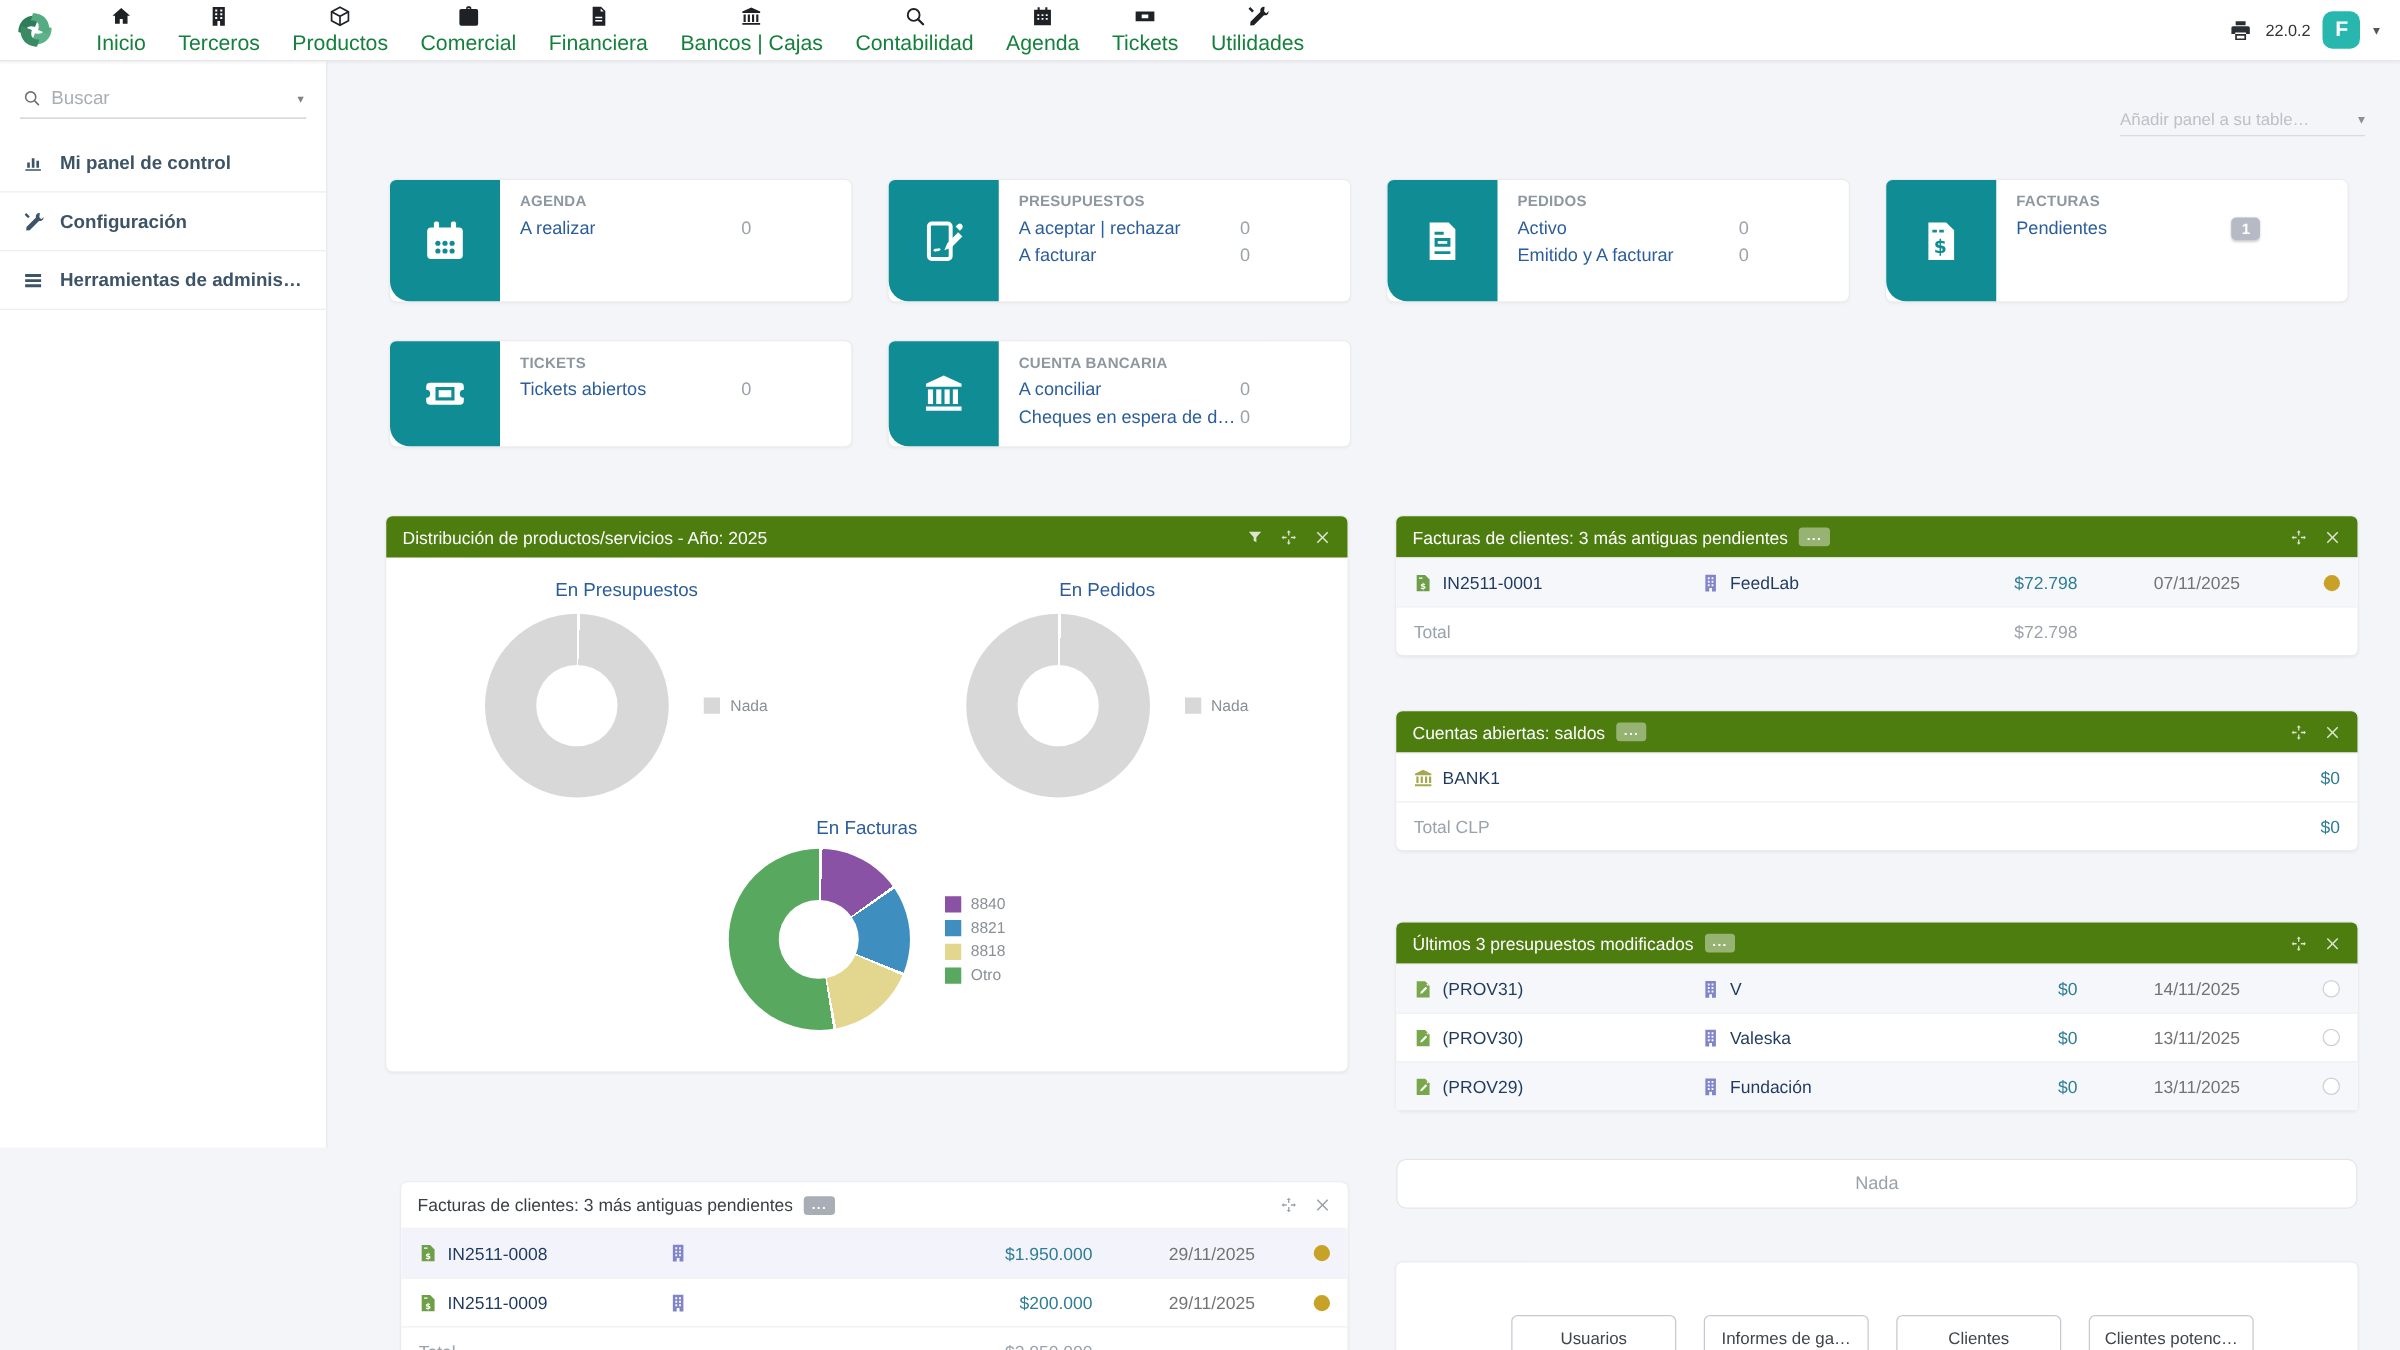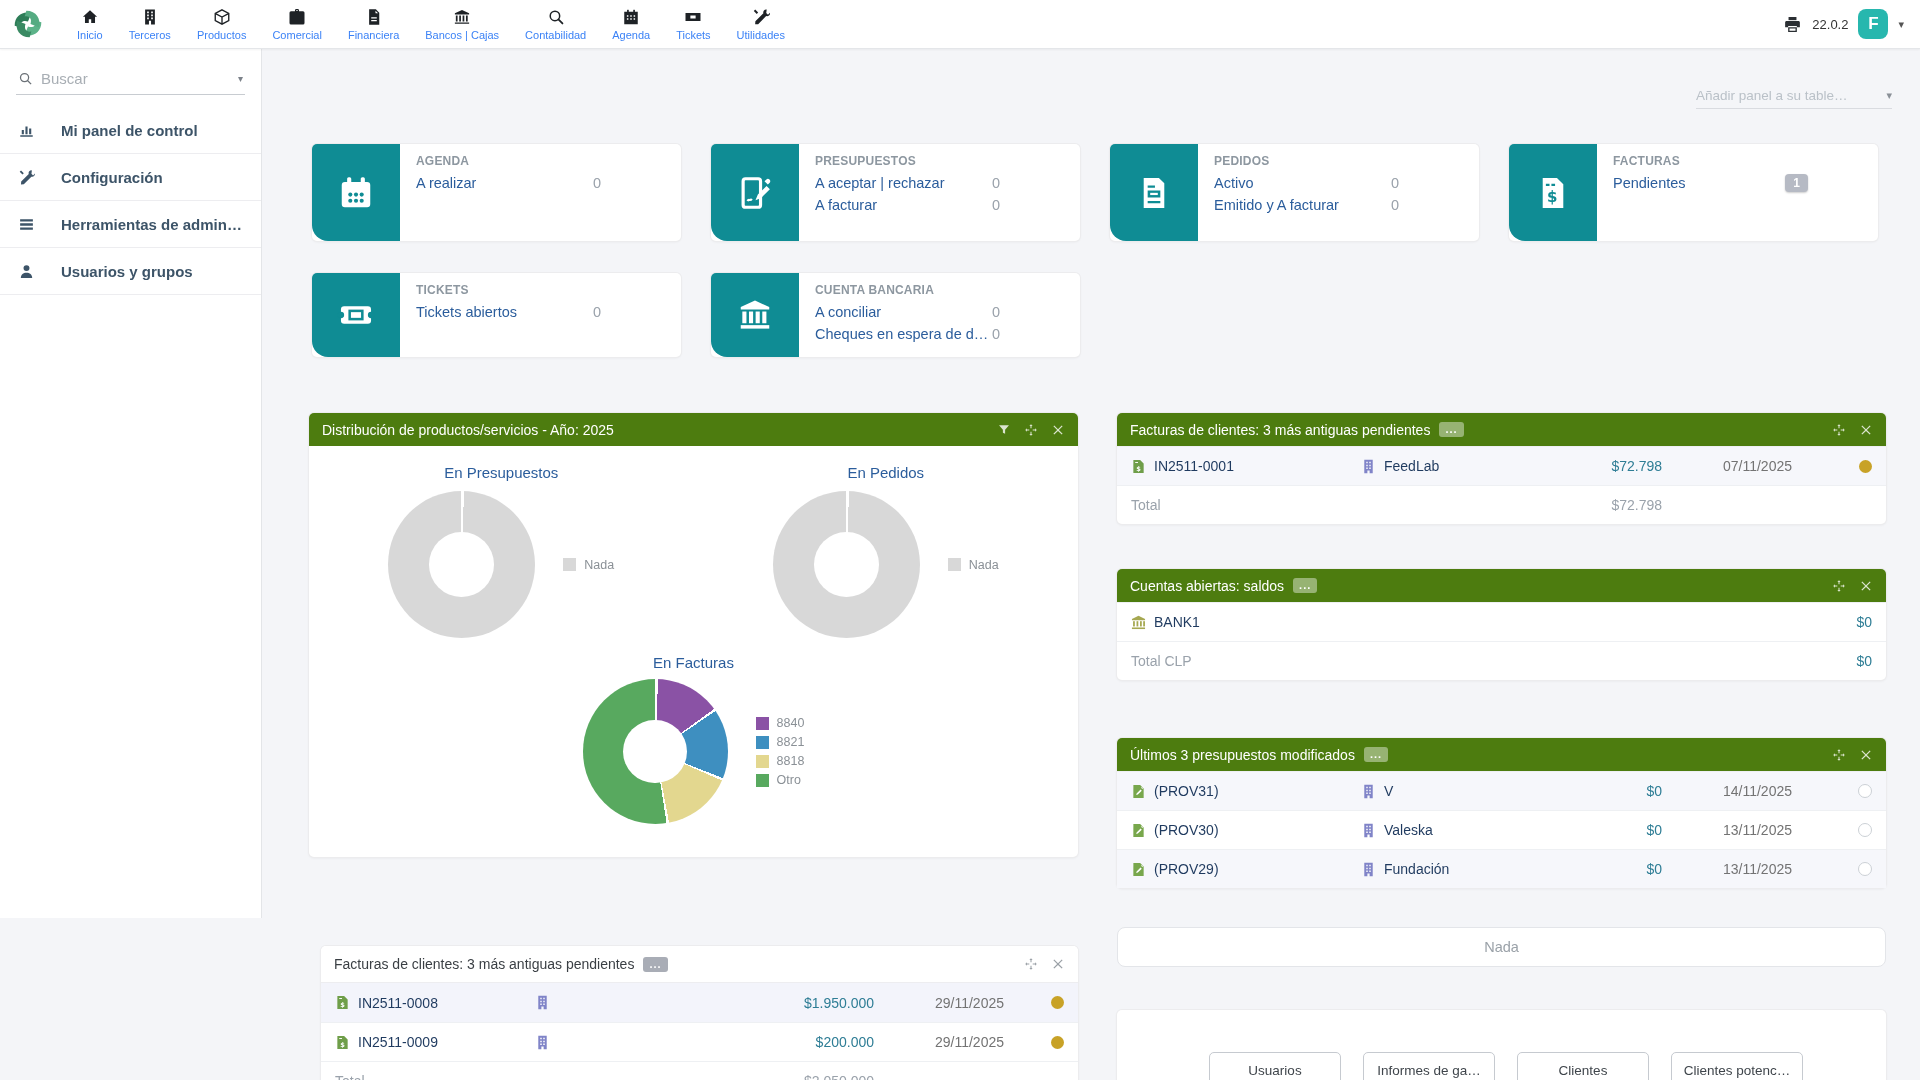--- a/index.html
+++ b/index.html
@@ -9,40 +9,40 @@
 
   
   .topbar { position:absolute; left:0; top:0; width:1920px; height:49px; background:#fff;
     border-bottom:1px solid #e4e6e9; box-shadow:0 1px 2px rgba(0,0,0,.05);
     display:flex; align-items:center; z-index:30; }
   .logo { width:44px; height:44px; margin-left:6px; display:flex; align-items:center; justify-content:center; cursor:pointer; }
   .mainmenu { display:flex; margin-left:14px; height:100%; }
   .mitem { display:flex; flex-direction:column; align-items:center; justify-content:center;
     padding:0 13px; gap:3px; cursor:pointer; }
   .mitem svg { width:18px; height:18px; fill:#1e2226; }
-  .mitem .mlabel { font-size:11px; color:#3b82f6; white-space:nowrap; }
+  .mitem .mlabel { font-size:17px; color:#15803d; white-space:nowrap; }
   .top-right { margin-left:auto; display:flex; align-items:center; gap:10px; margin-right:16px; }
   .printer svg { width:19px; height:19px; fill:#2b2f33; display:block; cursor:pointer; }
   .version { font-size:13px; color:#333; }
   .avatar { width:30px; height:30px; border-radius:8px; background:#27b7ae; color:#fff;
     font-weight:bold; font-size:17px; display:flex; align-items:center; justify-content:center; cursor:pointer; }
   .caret { font-size:11px; color:#555; cursor:pointer; }
 
   
   .sidebar { position:absolute; left:0; top:49px; width:262px; height:869px; background:#fff;
     border-right:1px solid #e3e5e8; z-index:20; }
   .search-row { margin:14px 16px 4px 16px; display:flex; align-items:center; gap:8px;
     border-bottom:1px solid #c8ccd1; padding:7px 2px; }
   .search-row svg { width:15px; height:15px; stroke:#6a7076; fill:none; stroke-width:2; flex:none; }
   .search-row input { border:0; outline:0; flex:1; font-size:15px; color:#333; background:transparent;
     font-family:"Liberation Sans", sans-serif; min-width:0; }
   .search-row input::placeholder { color:#a8aeb4; }
   .search-caret { color:#7c828a; font-size:10px; cursor:pointer; }
   .smenu { margin-top:12px; }
-  .sitem { display:flex; align-items:center; gap:26px; height:47px; padding:0 18px;
+  .sitem { display:flex; align-items:center; gap:13px; height:47px; padding:0 18px;
     border-bottom:1px solid #ededf0; cursor:pointer; }
   .sitem svg { width:17px; height:17px; fill:#3d5468; flex:none; }
   .sitem .slabel { font-size:15px; font-weight:bold; color:#3d5468; white-space:nowrap;
     overflow:hidden; text-overflow:ellipsis; }
 
   
   .addpanel { position:absolute; left:1696px; top:82px; width:196px; height:27px;
     border-bottom:1px solid #d9dbe0; display:flex; align-items:center; justify-content:space-between;
     cursor:pointer; }
   .addpanel .aplabel { font-size:13.5px; color:#bac1c8; white-space:nowrap; overflow:hidden; }
@@ -291,26 +291,20 @@
         <svg viewBox="0 0 24 24">
             <use href="#i-tools"></use>
           </svg>
         <span class="slabel">Configuración</span>
       </div>
       <div class="sitem">
         <svg viewBox="0 0 24 24">
             <use href="#i-list"></use>
           </svg>
         <span class="slabel">Herramientas de administr…</span>
-      </div>
-      <div class="sitem">
-        <svg viewBox="0 0 24 24">
-            <use href="#i-user"></use>
-          </svg>
-        <span class="slabel">Usuarios y grupos</span>
       </div>
     </div>
   </div>
 
   <div class="addpanel">
     <span class="aplabel">Añadir panel a su table…</span>
     <span class="caret">▾</span>
   </div>
 
   <div class="kpi" style="left:312px;top:144px;width:369px;height:97px">

